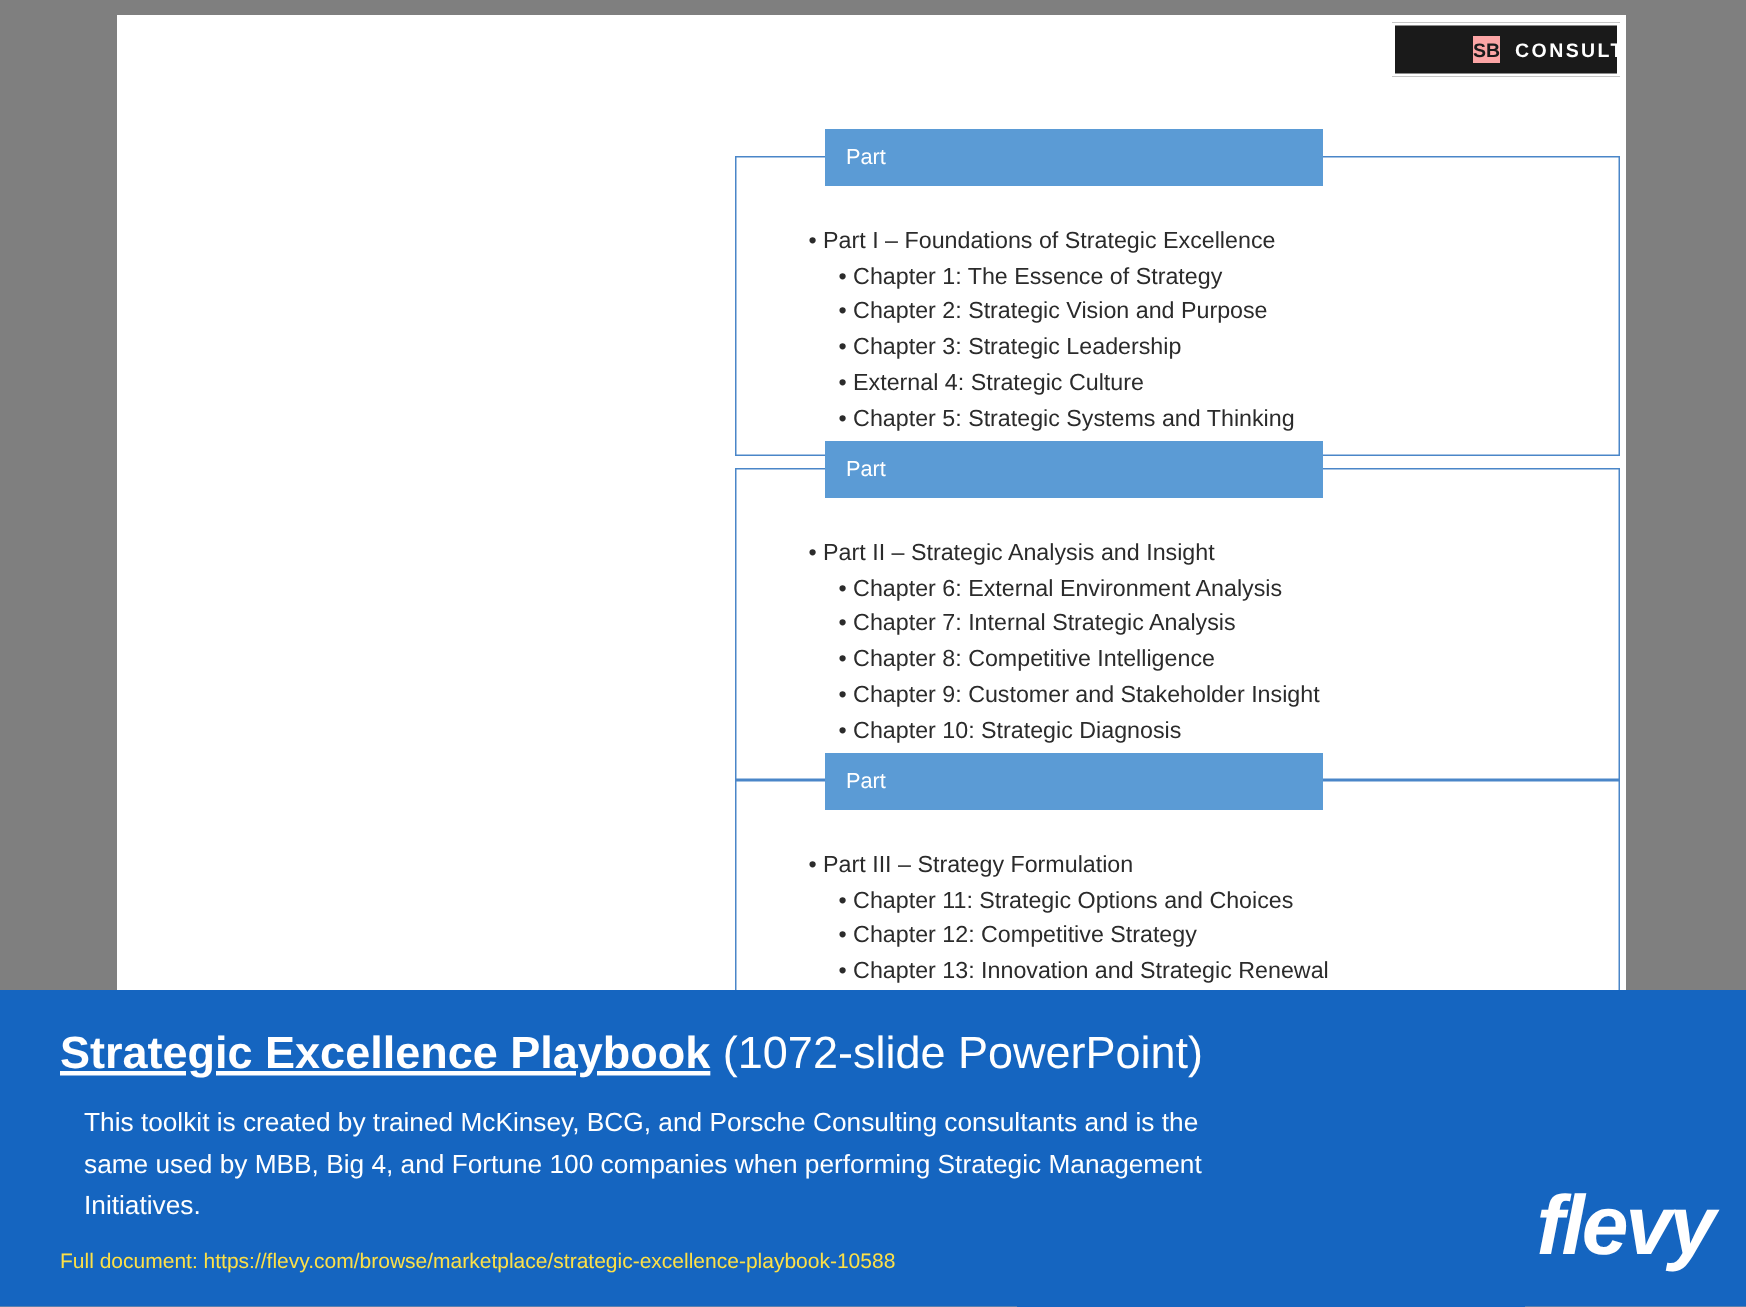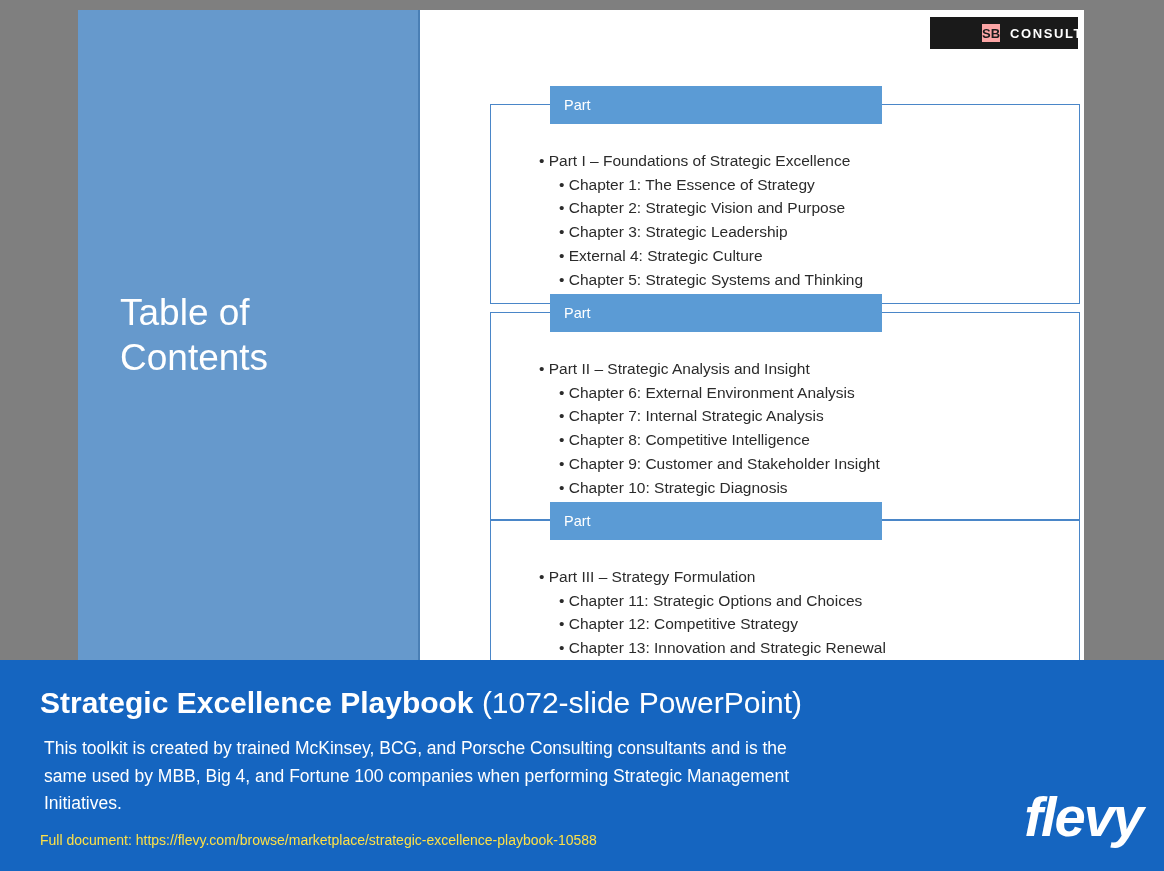--- a/index.html
+++ b/index.html
@@ -161,26 +161,27 @@
     box-sizing: border-box;
     padding: 26px 40px 0 40px;
   }
   .banner-title {
     font-size: 30px;
     line-height: 1.1;
     margin: 0 0 16px 0;
   }
   .banner-title .bold {
     font-weight: bold;
+    text-decoration: underline;
   }
   .banner-desc {
     font-size: 17.5px;
     line-height: 1.58;
     max-width: 790px;
-    margin: 0 0 14px 4px;
+    margin: 0 0 14px 16px;
   }
   .banner-link {
     font-size: 14px;
     color: #fde047;
   }
   .flevy-logo {
     position: absolute;
     right: 22px;
     bottom: 26px;
     font-size: 56px;
@@ -189,23 +190,20 @@
     color: #ffffff;
     letter-spacing: -2px;
     line-height: 1;
   }
 </style>
 </head>
 <body>
 
 <div class="slide-canvas">
 
-  <div class="left-panel">
-    <div class="left-panel-title">Table of Contents</div>
-  </div>
 
   <div class="logo-box">
     <div class="logo-mark">SB</div>
     <div class="logo-text">CONSULTING</div>
   </div>
 
   <div class="content-area">
 
     <div class="part-block" id="part-1">
       <div class="part-body">

